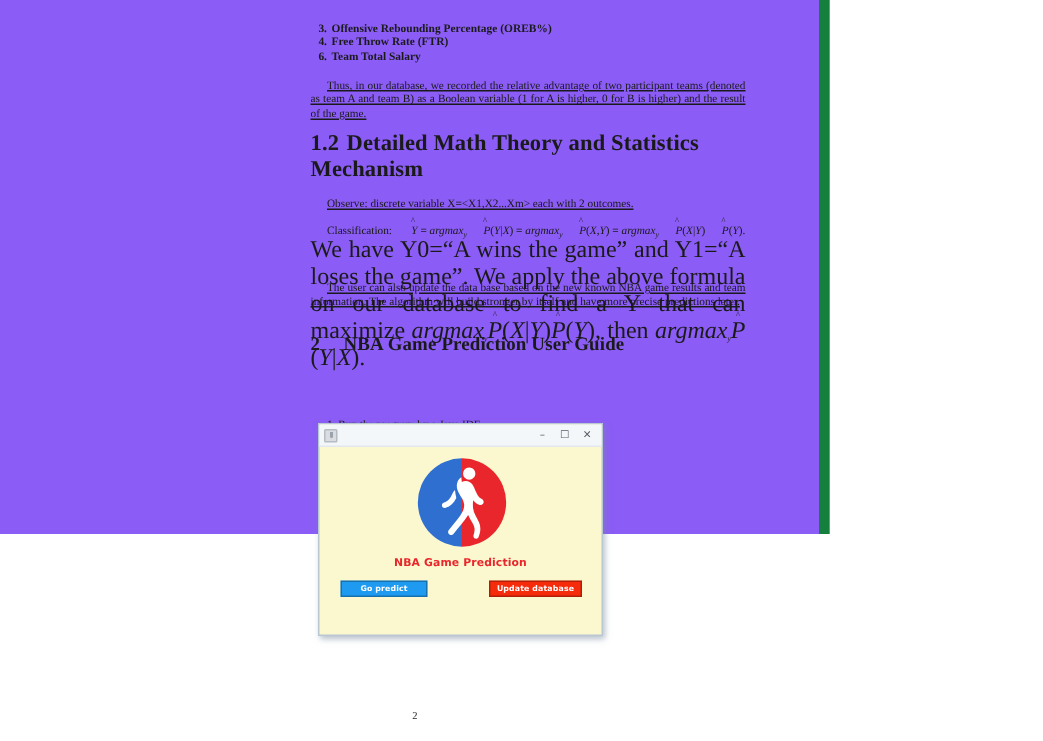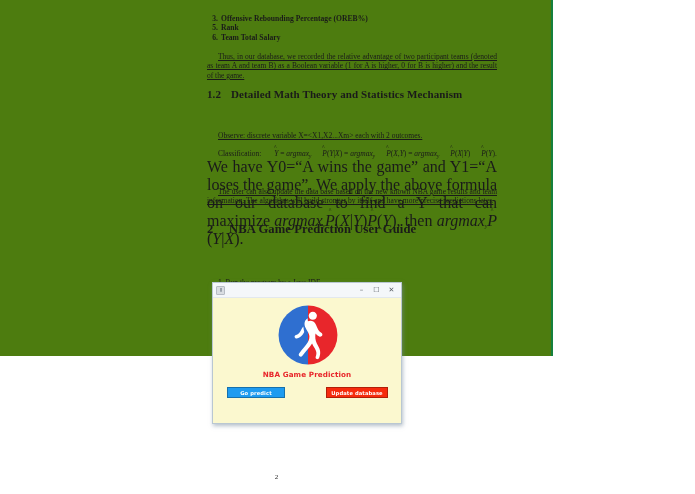--- a/index.html
+++ b/index.html
@@ -12,22 +12,22 @@
     height: 494px;
     overflow: hidden;
     font-family: "Liberation Serif", serif;
     color: #1a1a1a;
   }
   #page {
     position: absolute;
     left: 0; top: 0;
     width: 553px;
     height: 356px;
-    background: #4d7c0f;
-    border-right: 2px solid #15803d;
+    background: #8b5cf6;
+    border-right: 7px solid #15803d;
     box-sizing: border-box;
   }
   #gutter {
     position: absolute;
     left: 554px; top: 0;
     width: 141px; height: 494px;
     background: #ffffff;
   }
   .content {
     position: absolute;
@@ -51,21 +51,21 @@
   p.para {
     margin: 0;
     font-size: 7.5px;
     line-height: 9.4px;
     text-align: justify;
     text-justify: inter-word;
     text-decoration: underline;
   }
   p.para.ind { text-indent: 11px; }
   h2.sec {
-    font-size: 11px;
+    font-size: 15px;
     font-weight: bold;
     margin: 0;
     letter-spacing: 0.1px;
   }
   h2.sec .secnum { display:inline-block; width: 24px; }
   h2.bigsec {
     font-size: 12.6px;
     font-weight: bold;
     margin: 0;
     letter-spacing: 0.1px;
@@ -189,21 +189,21 @@
     color: #262626;
   }
 </style>
 </head>
 <body>
 
 <div id="page">
 
   <ul class="lst content" style="top:14px;">
     <li><span class="num">3.</span><span>Offensive Rebounding Percentage (OREB%)</span></li>
-    <li><span class="num">5.</span><span>Rank</span></li>
+    <li><span class="num">4.</span><span>Free Throw Rate (FTR)</span></li>
     <li><span class="num">6.</span><span>Team Total Salary</span></li>
   </ul>
 
   <p class="para ind content" style="top:52px;">Thus, in our database, we recorded the relative advantage of two participant teams (denoted as team A and team B) as a Boolean variable (1 for A is higher, 0 for B is higher) and the result of the game.</p>
 
   <h2 class="sec content" style="top:88px;">
     <span class="secnum">1.2</span><span>Detailed Math Theory and Statistics Mechanism</span>
   </h2>
 
 

